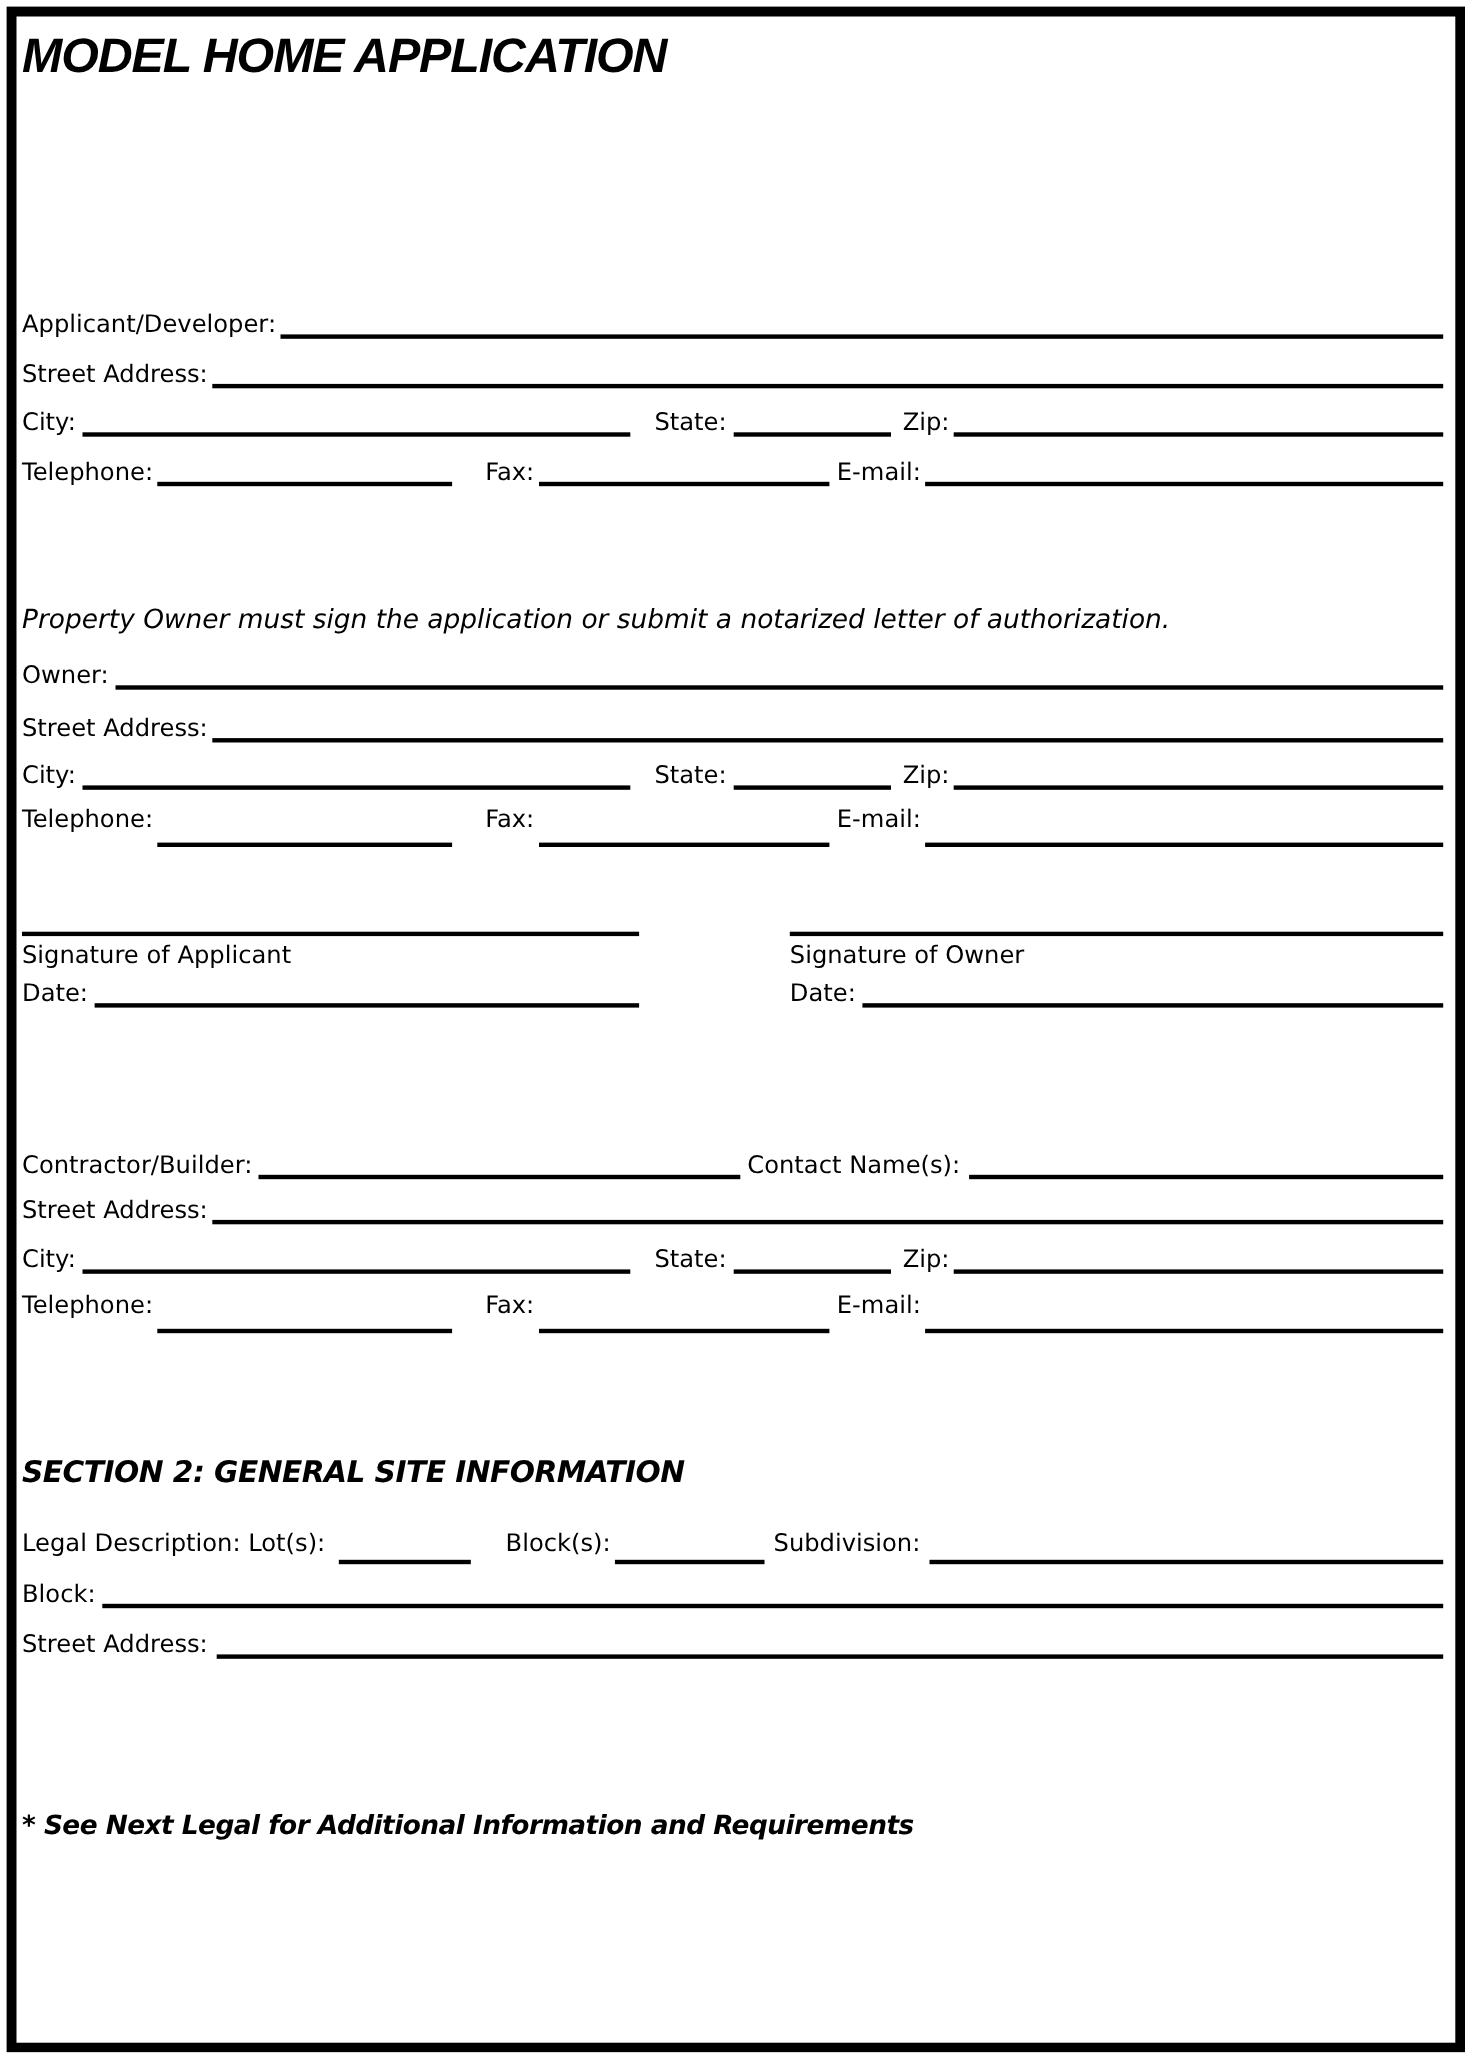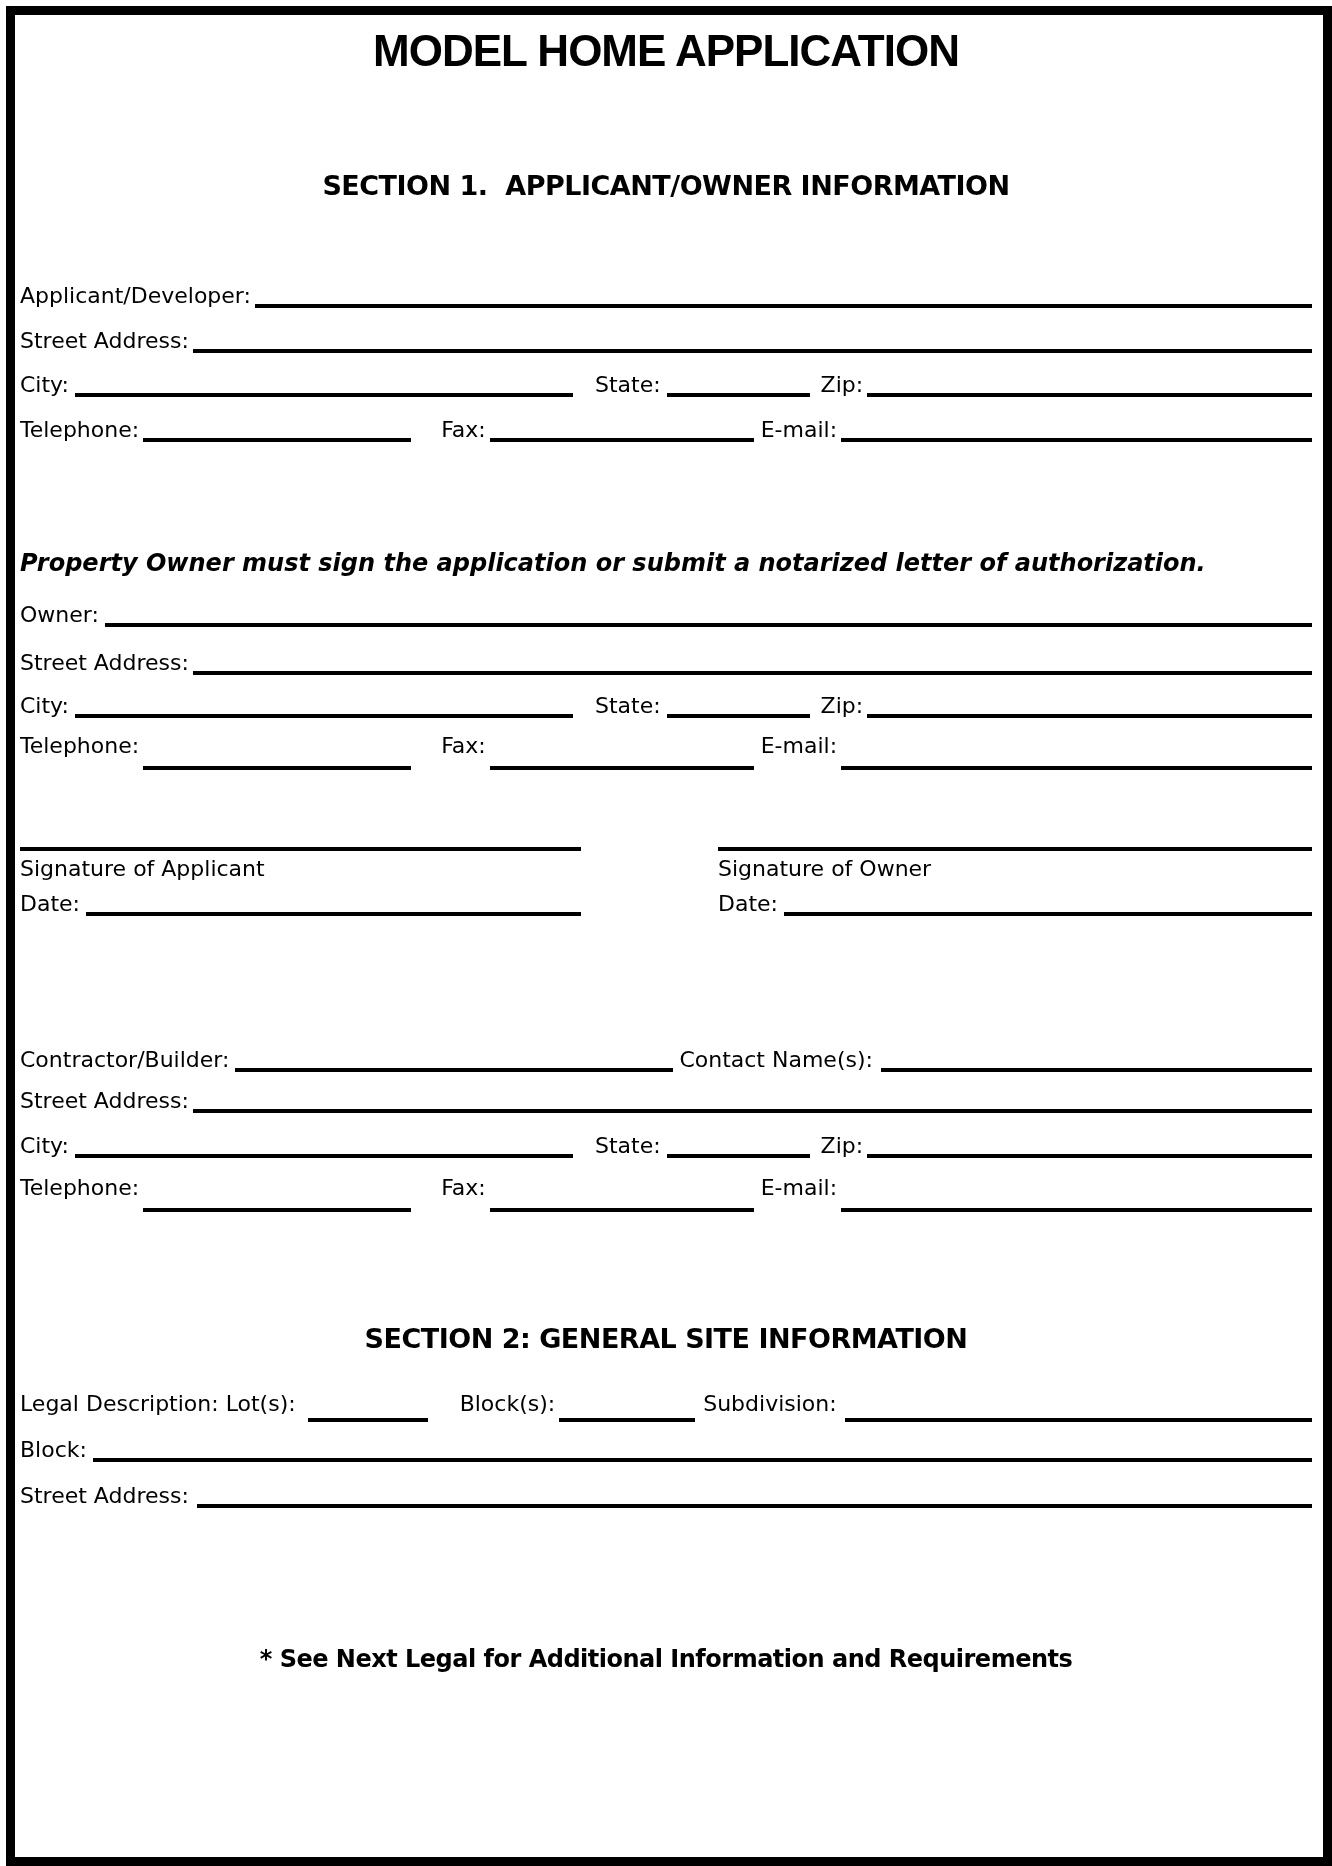--- a/index.html
+++ b/index.html
@@ -13,22 +13,23 @@
     overflow: hidden;
   }
   .frame {
     position: absolute;
     left: 6px; top: 6px; right: 0; bottom: 0;
     border: 9px solid #000;
   }
   .centered {
     position: absolute;
     left: 20px; right: 20px;
-    text-align: center;
+    text-align: left;
     white-space: pre;
+    font-style: italic;
   }
   .title {
     top: 26px;
     font-size: 44px;
     font-weight: bold;
     letter-spacing: -1px;
     font-family: "Liberation Sans", "DejaVu Sans", sans-serif;
   }
   .sec-heading {
     font-size: 27px;
@@ -70,21 +71,21 @@
     flex: 0 0 auto;
     align-self: flex-end;
   }
   .fill { flex: 1 1 auto; }
   .drop  { margin-bottom: -12px; }
   .drop6 { margin-bottom: -6px; }
   .notice {
     position: absolute;
     left: 20px; top: 549px;
     font-size: 24px;
-    font-weight: bold;
+    font-weight: normal;
     font-style: italic;
     white-space: pre;
   }
   .sigcol { position: absolute; top: 847px; }
   .sigcol .rule { border-top: 4px solid #000; height: 0; width: 100%; }
   .sigcol .cap { font-size: 22px; margin-top: 5px; white-space: pre; }
   .sigcol .daterow { display: flex; align-items: flex-end; height: 30px; margin-top: 5px; }
   .sig-left  { left: 20px;  width: 561px; }
   .sig-right { left: 718px; width: 594px; }
   .ml4  { margin-left: 4px; }
@@ -97,21 +98,20 @@
   .ml24 { margin-left: 7px; }
   .ml30 { margin-left: 30px; }
 </style>
 </head>
 <body>
 
 <div class="sheet">
   <div class="frame"></div>
 
   <div class="centered title">MODEL HOME APPLICATION</div>
-  <div class="centered sec-heading s1-heading">SECTION 1.  APPLICANT/OWNER INFORMATION</div>
 
   <div class="row" style="top:278px">
     <span class="lbl">Applicant/Developer:</span>
     <span class="line fill ml4"></span>
   </div>
   <div class="row" style="top:323px">
     <span class="lbl">Street Address:</span>
     <span class="line fill ml4"></span>
   </div>
   <div class="row" style="top:367px">

